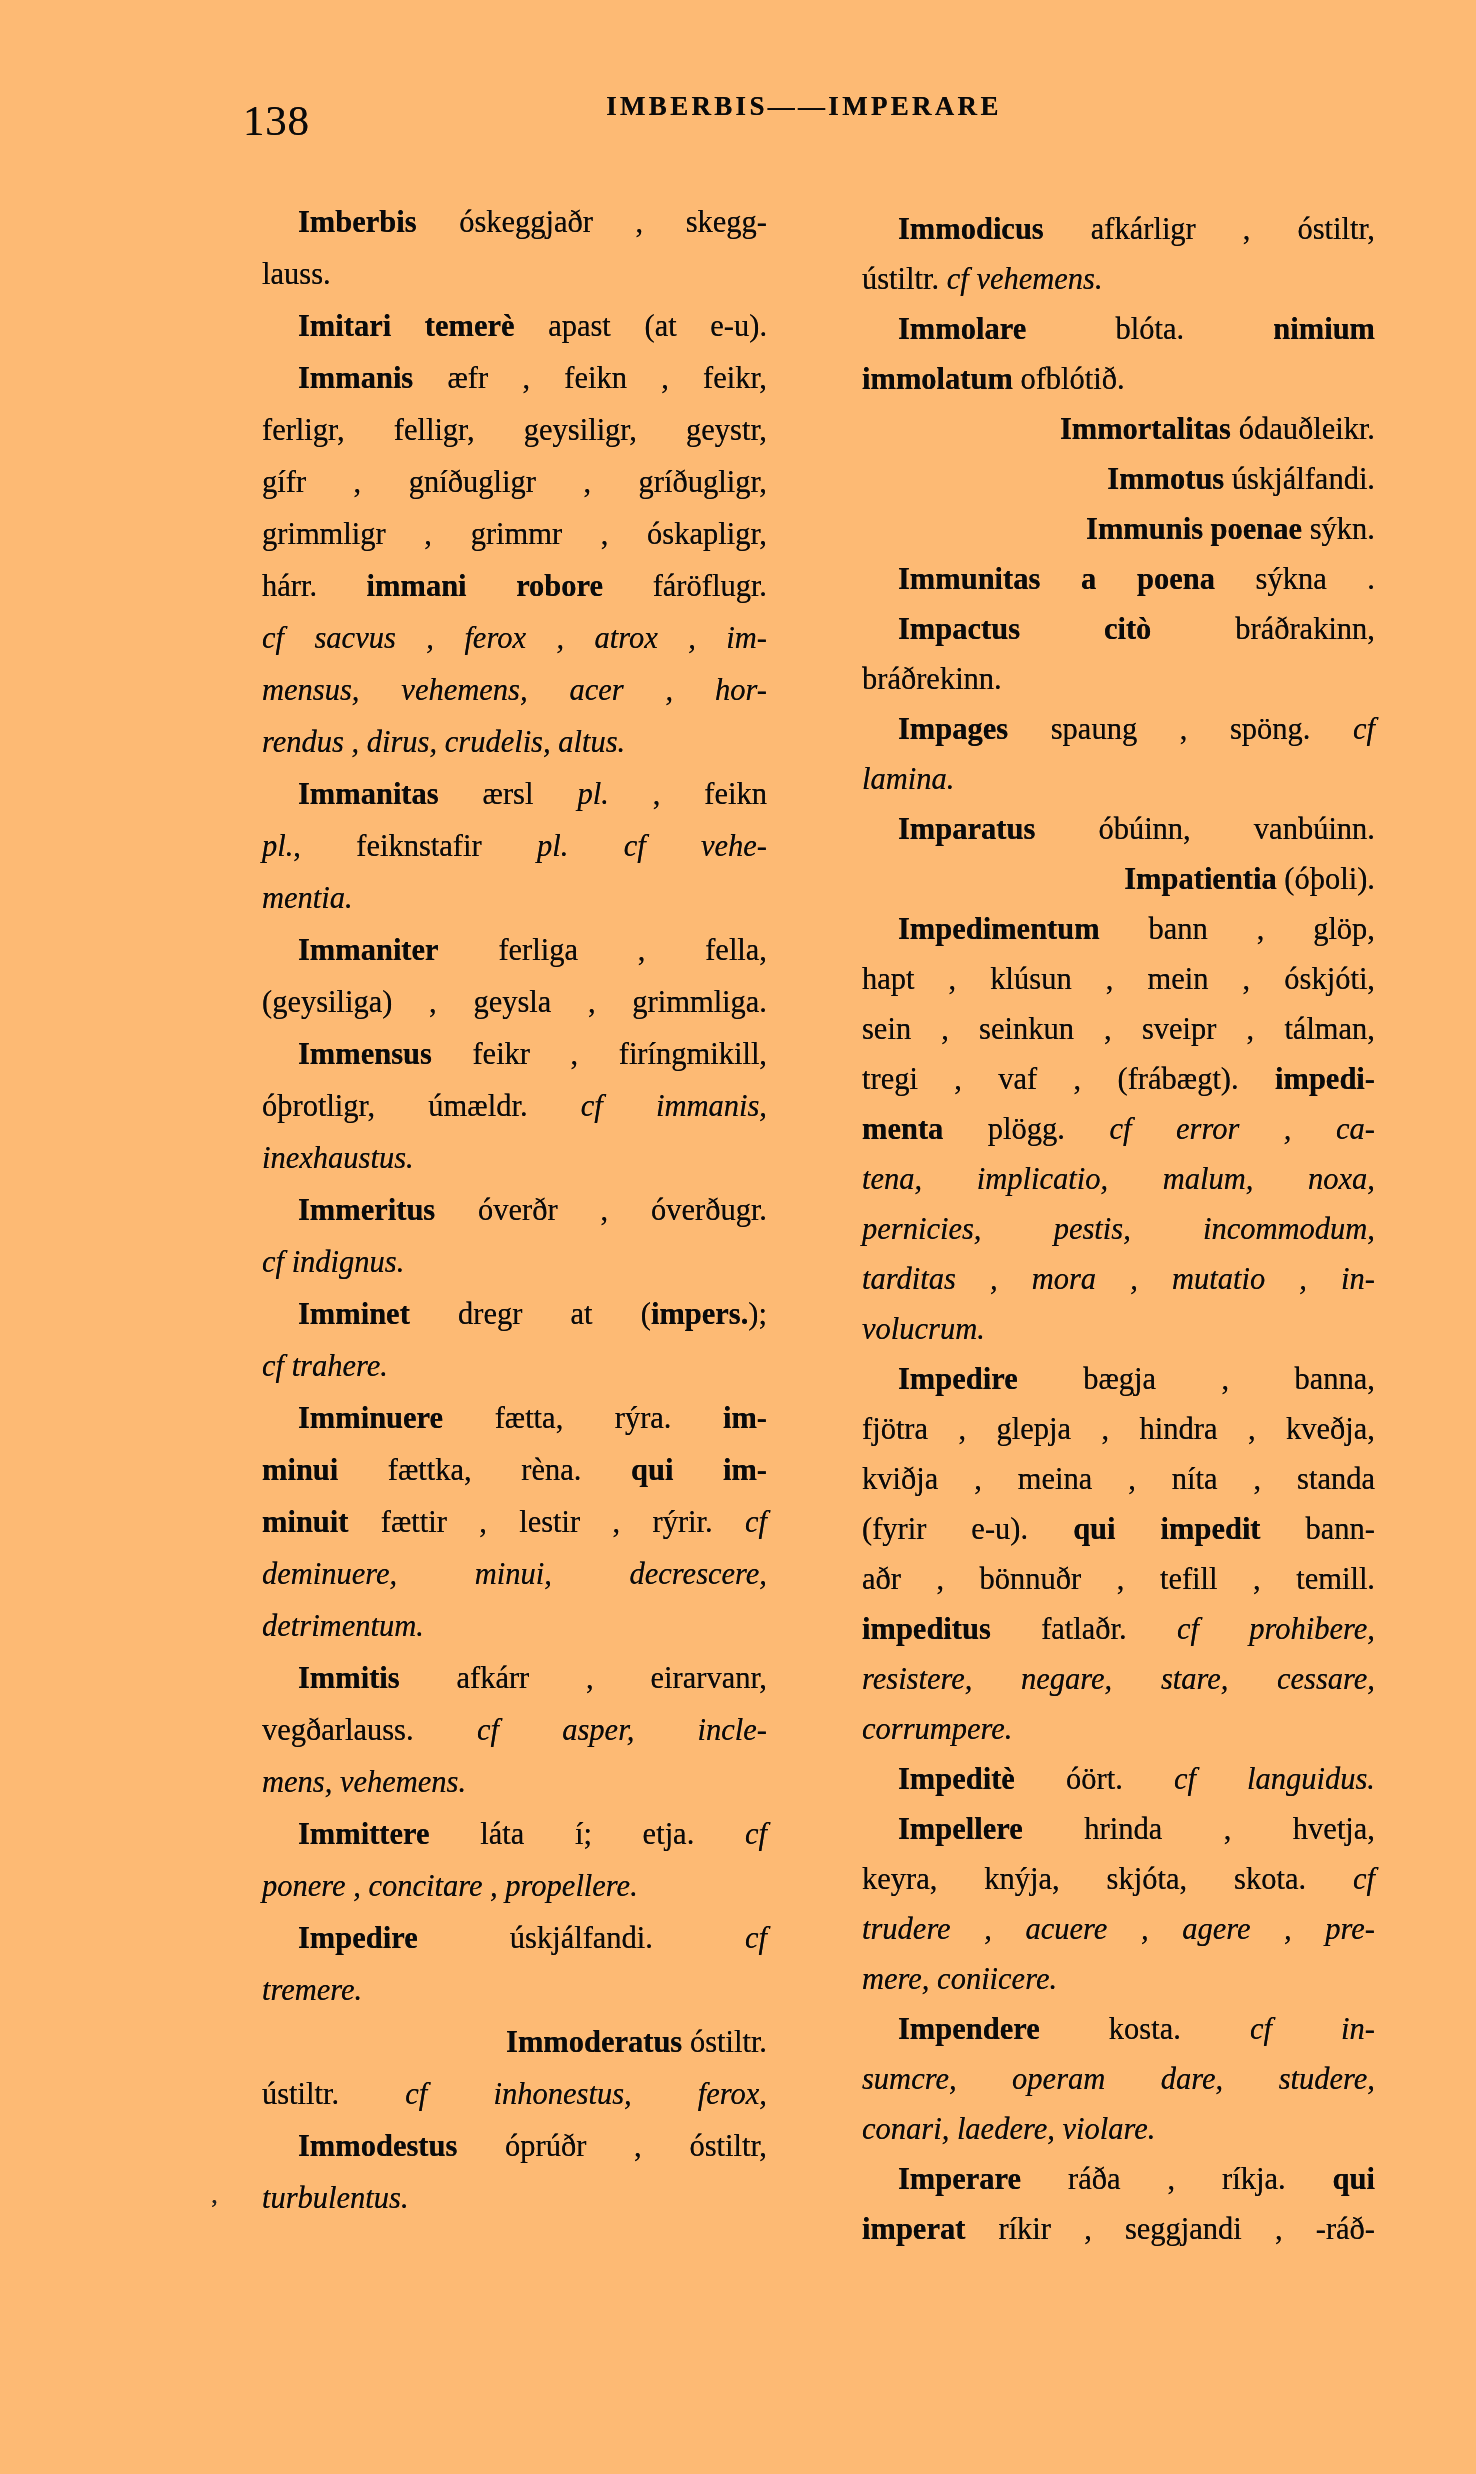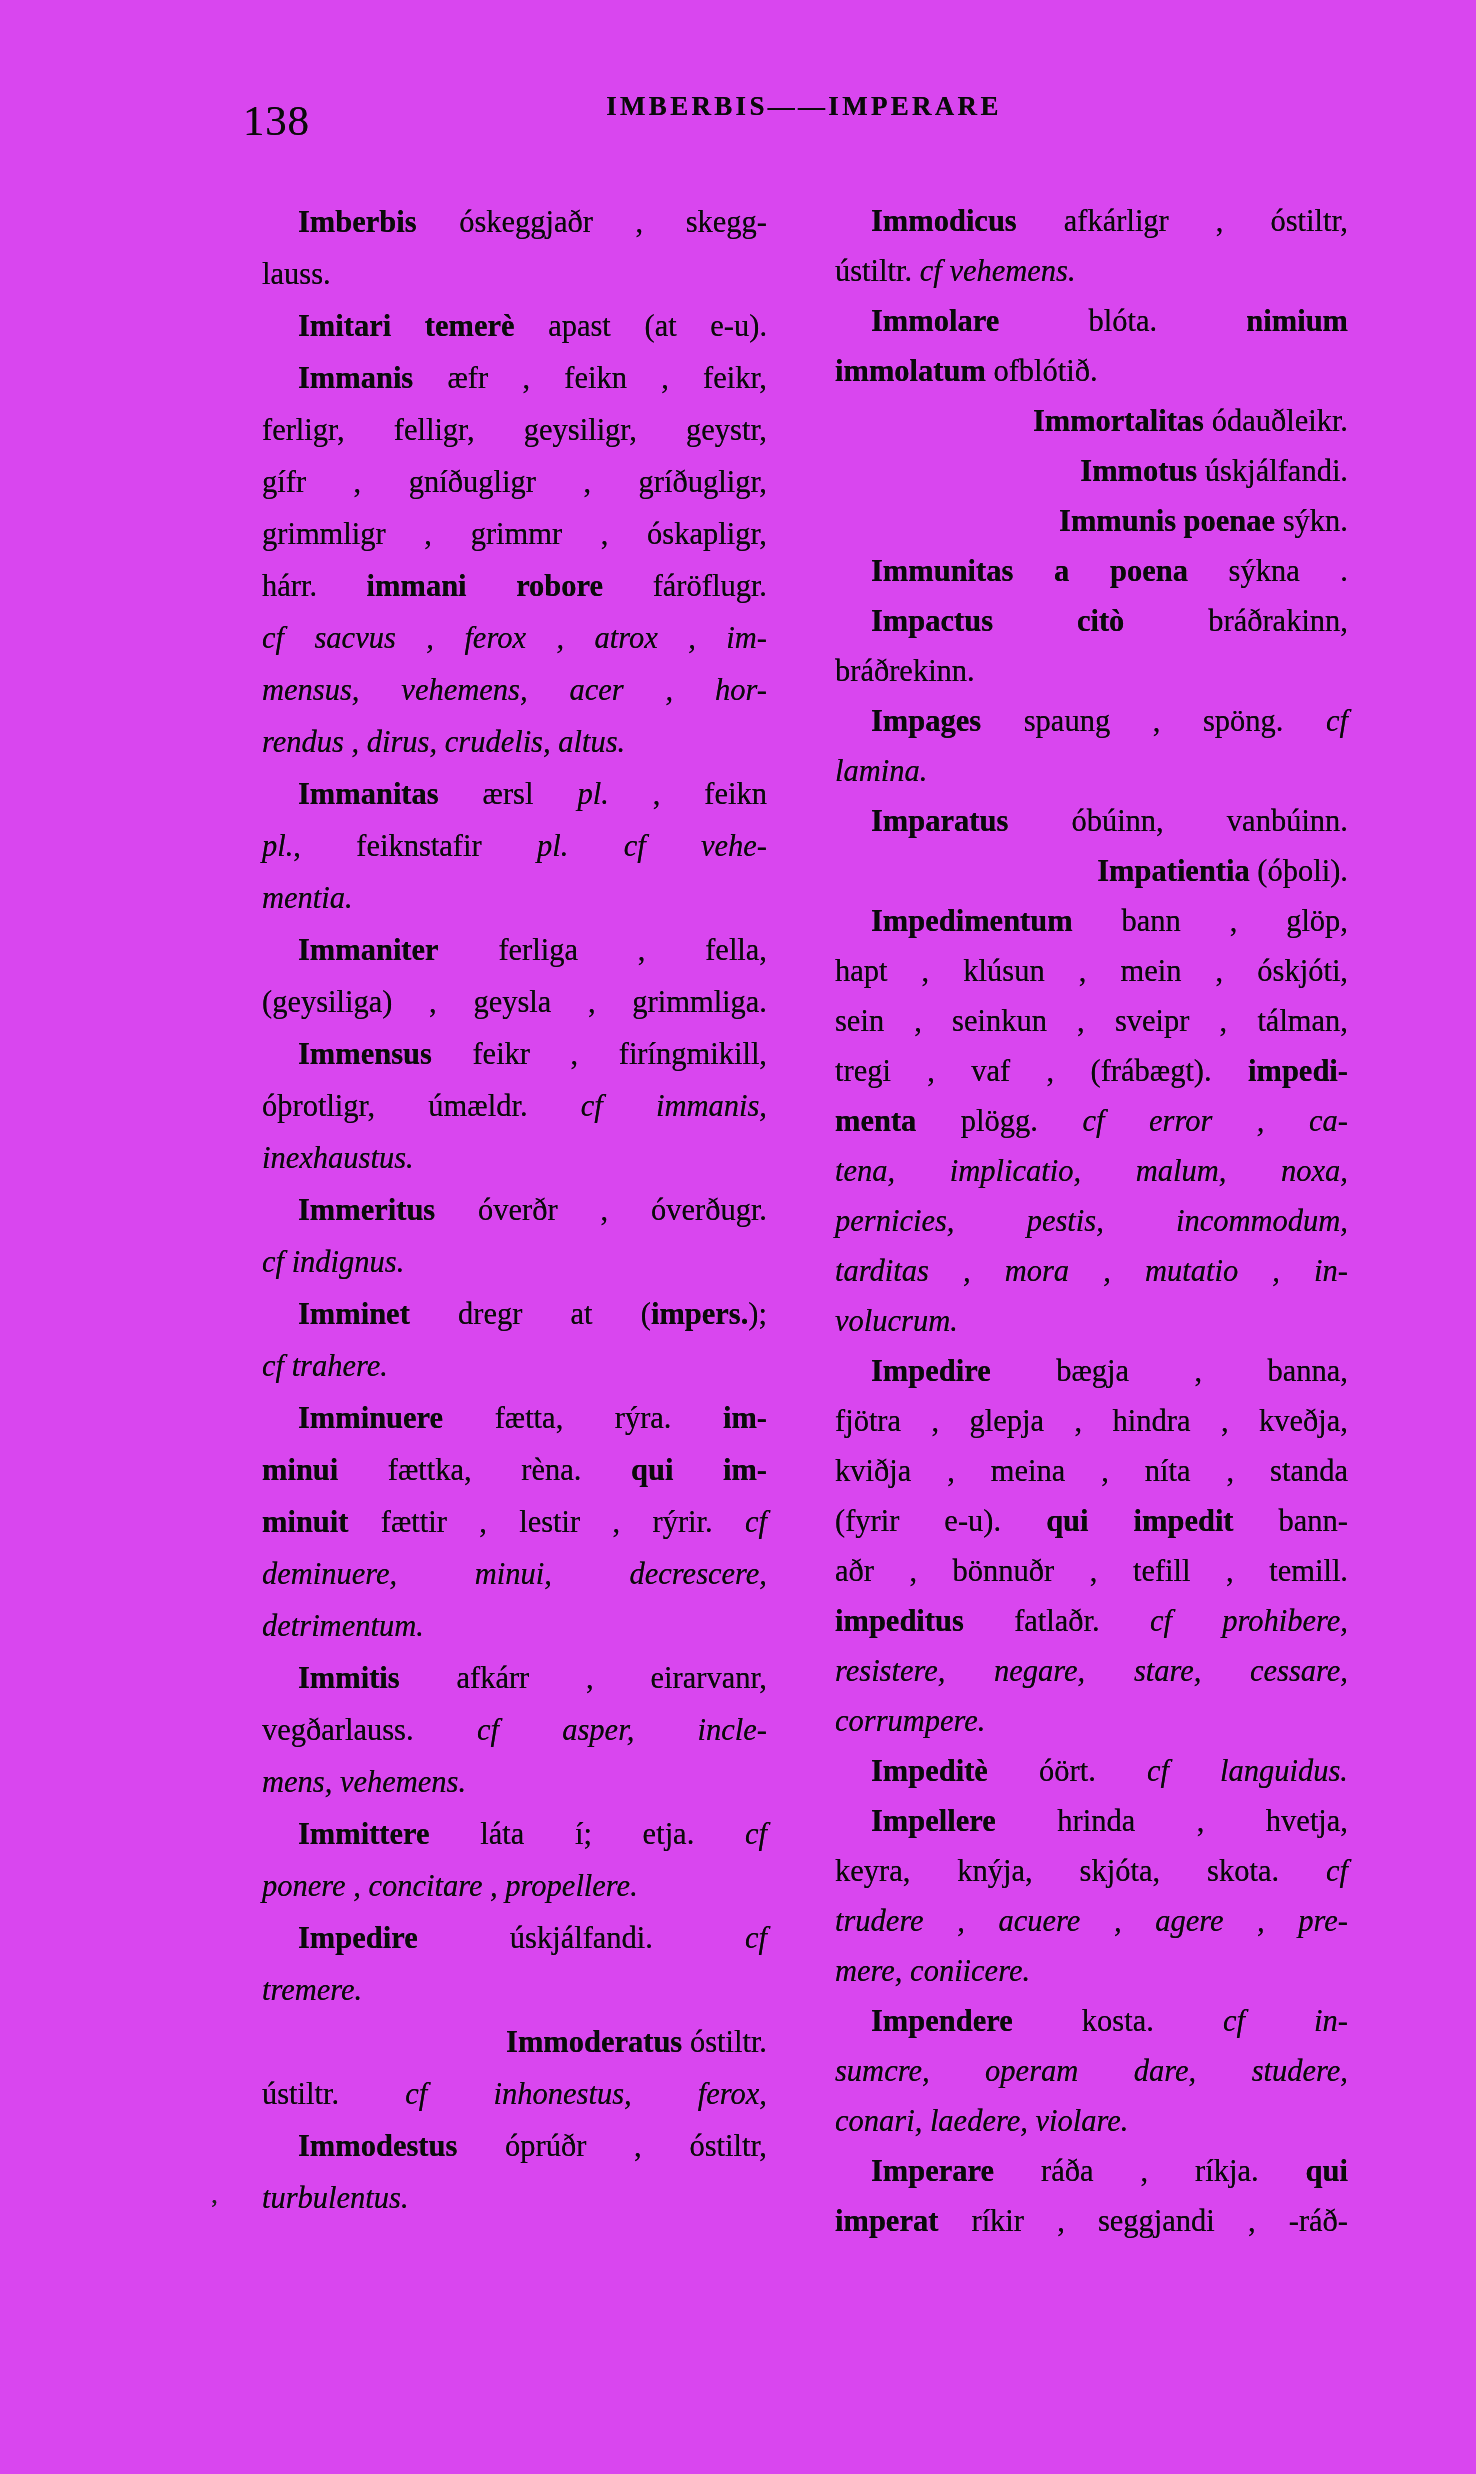--- a/index.html
+++ b/index.html
@@ -1,40 +1,40 @@
 <!DOCTYPE html>
 <html style="font-size:13.2px"><head>
 <meta charset="utf-8">
 <style>
   html,body{margin:0;padding:0;background:#ffffff;}
   .page{
     position:relative;
     width:1477px;height:2475px;
-    background:#d946ef;
+    background:#fdba74;
     color:#0a0a0a;
     font-family:"Liberation Serif","DejaVu Serif",serif;
     text-shadow:0 0 0.4px rgba(10,10,10,0.8);
     overflow:hidden;
   }
   .pagenum{
     position:absolute;left:243px;top:96px;
     font-size:43px;letter-spacing:0.8px;
   }
   .runhead{
     position:absolute;left:262px;top:91px;width:1084px;
     text-align:center;
     font-size:27px;font-weight:bold;letter-spacing:3.3px;
     white-space:nowrap;
   }
   .col{
     position:absolute;top:196px;
     font-size:30.5px;line-height:52px;
   }
   .col-left{left:262px;width:505px;}
-  .col-right{left:835px;width:513px;line-height:50px;}
+  .col-right{left:862px;width:513px;line-height:50px;margin-top:8px;}
   .line{box-sizing:border-box;width:100%;white-space:normal;}
   .line.indent{padding-left:36px;text-align:right;}
   .line.just{text-align:justify;text-align-last:justify;}
   .h{font-weight:bold;}
   .l{font-style:italic;}
   .r{font-style:normal;}
   .margin-mark{
     position:absolute;left:211px;top:2178px;
     font-size:28px;color:#222;
   }

